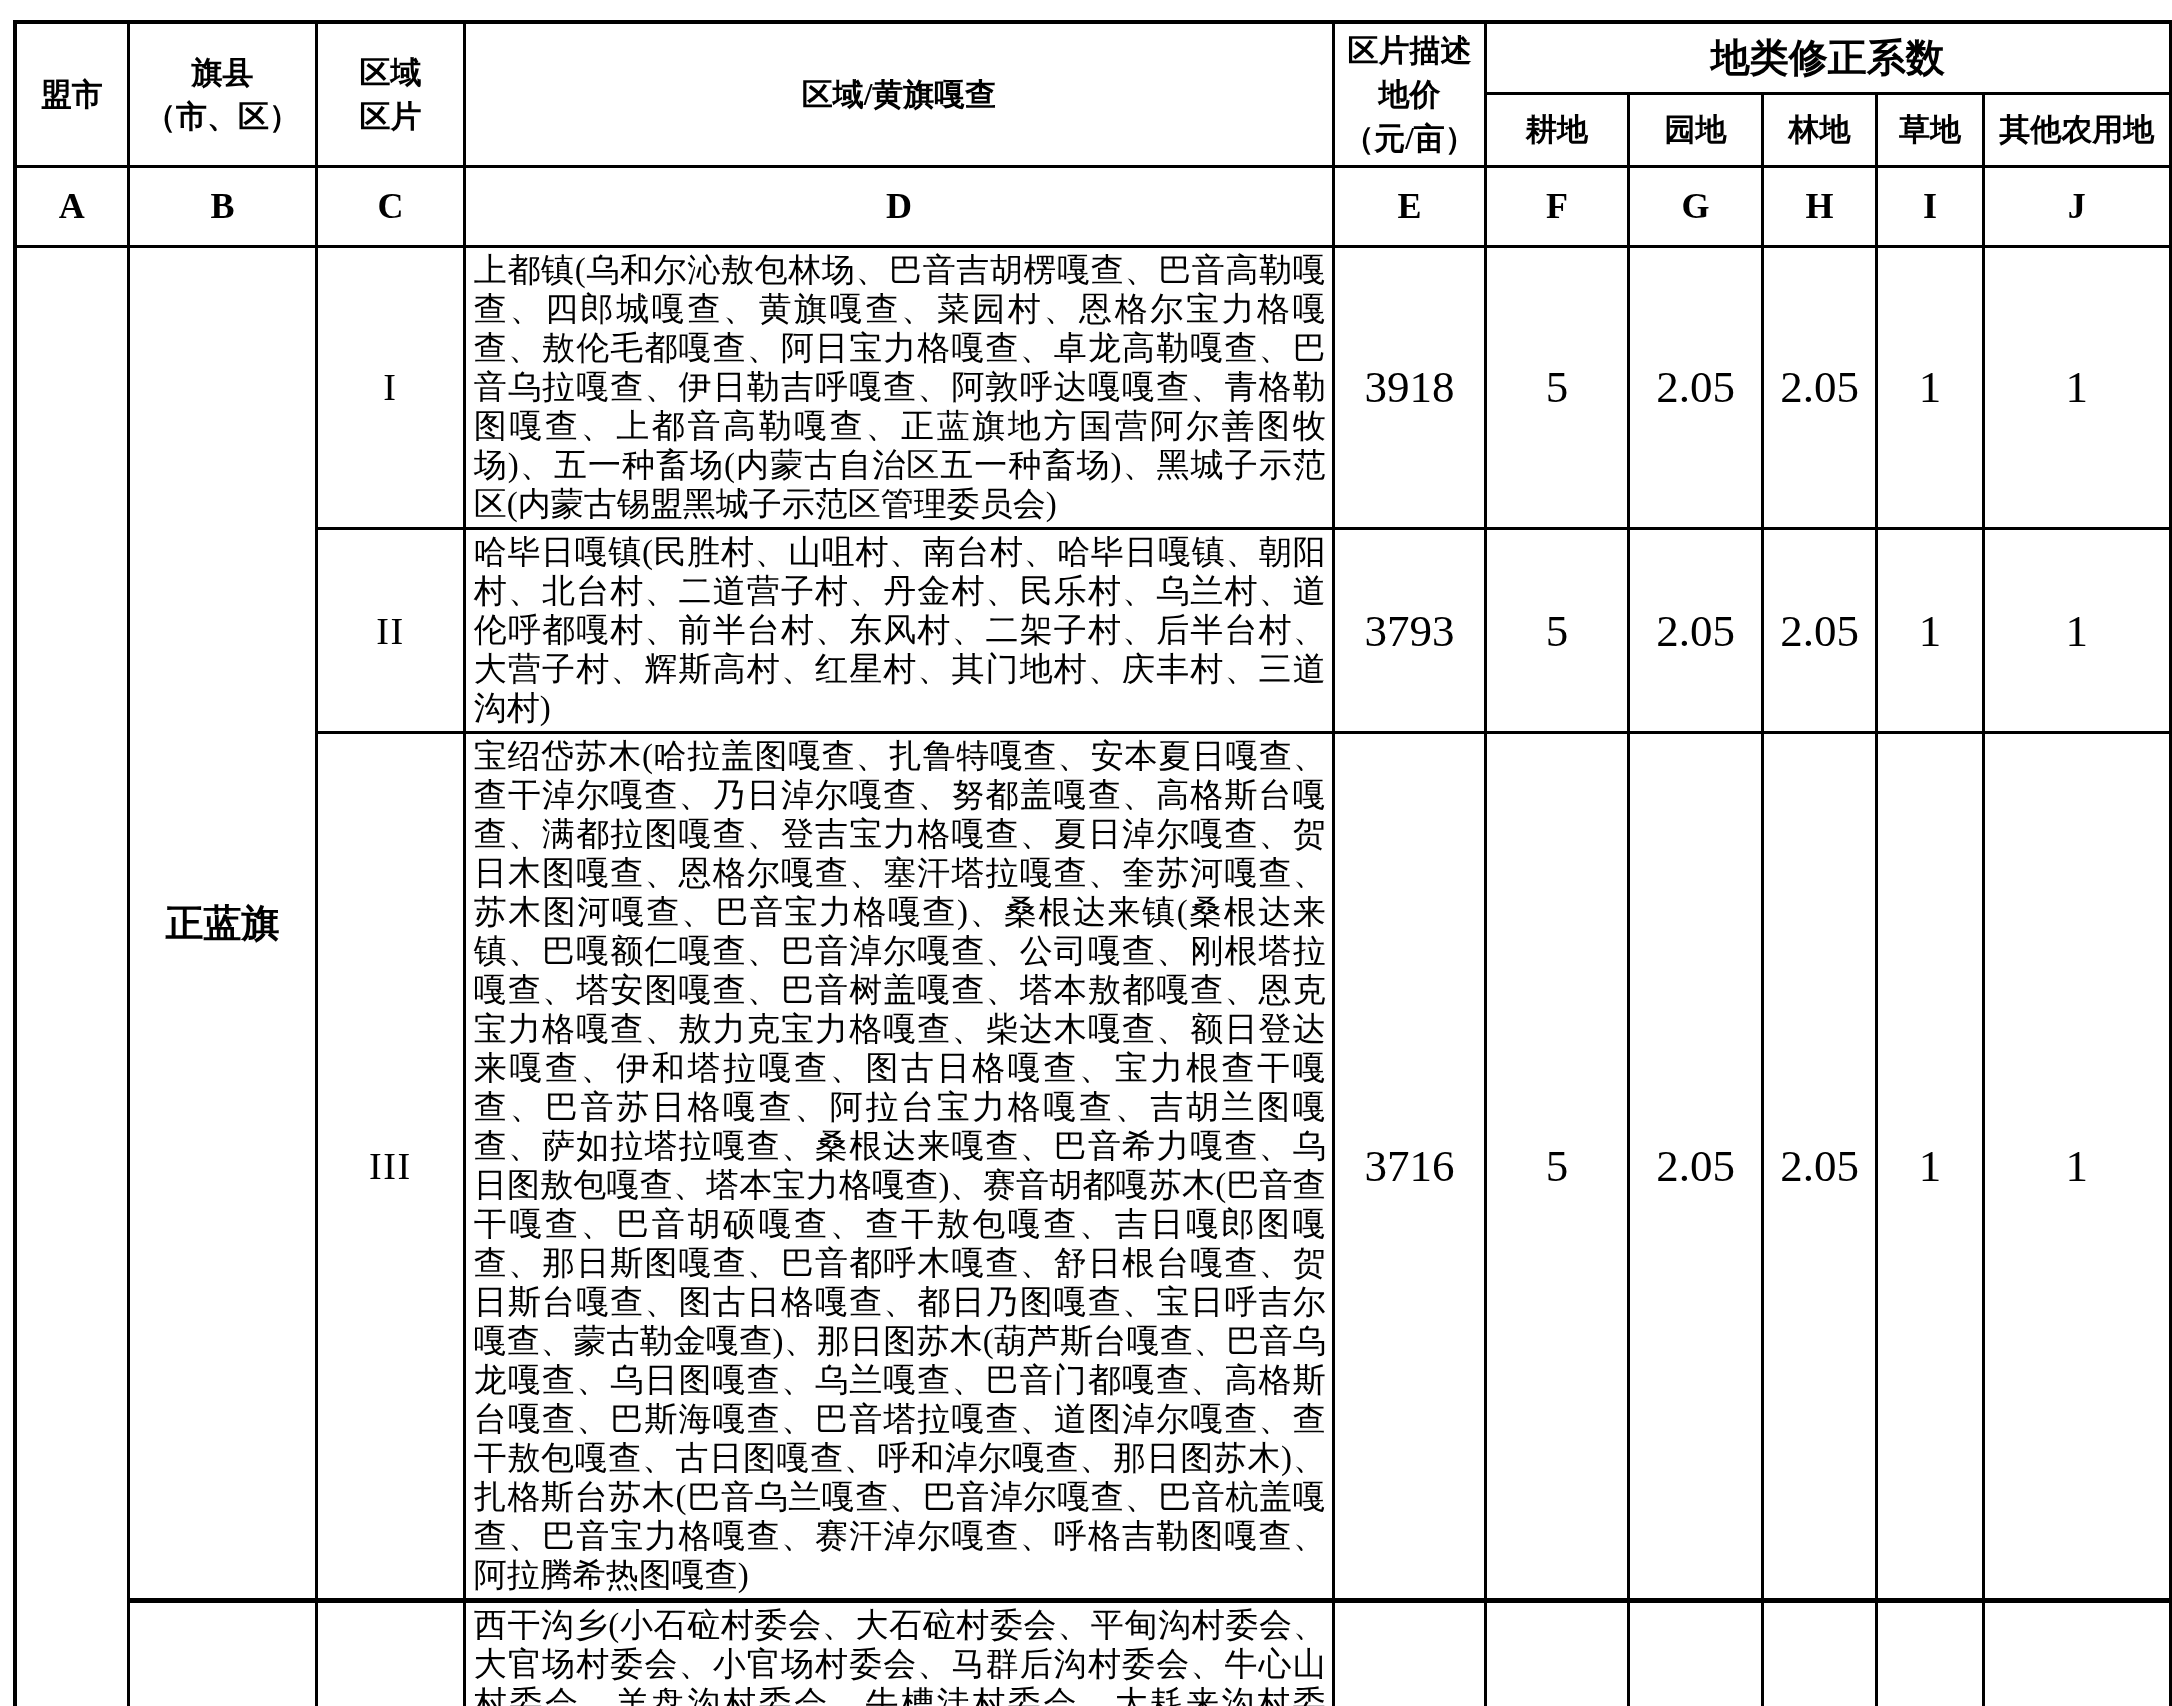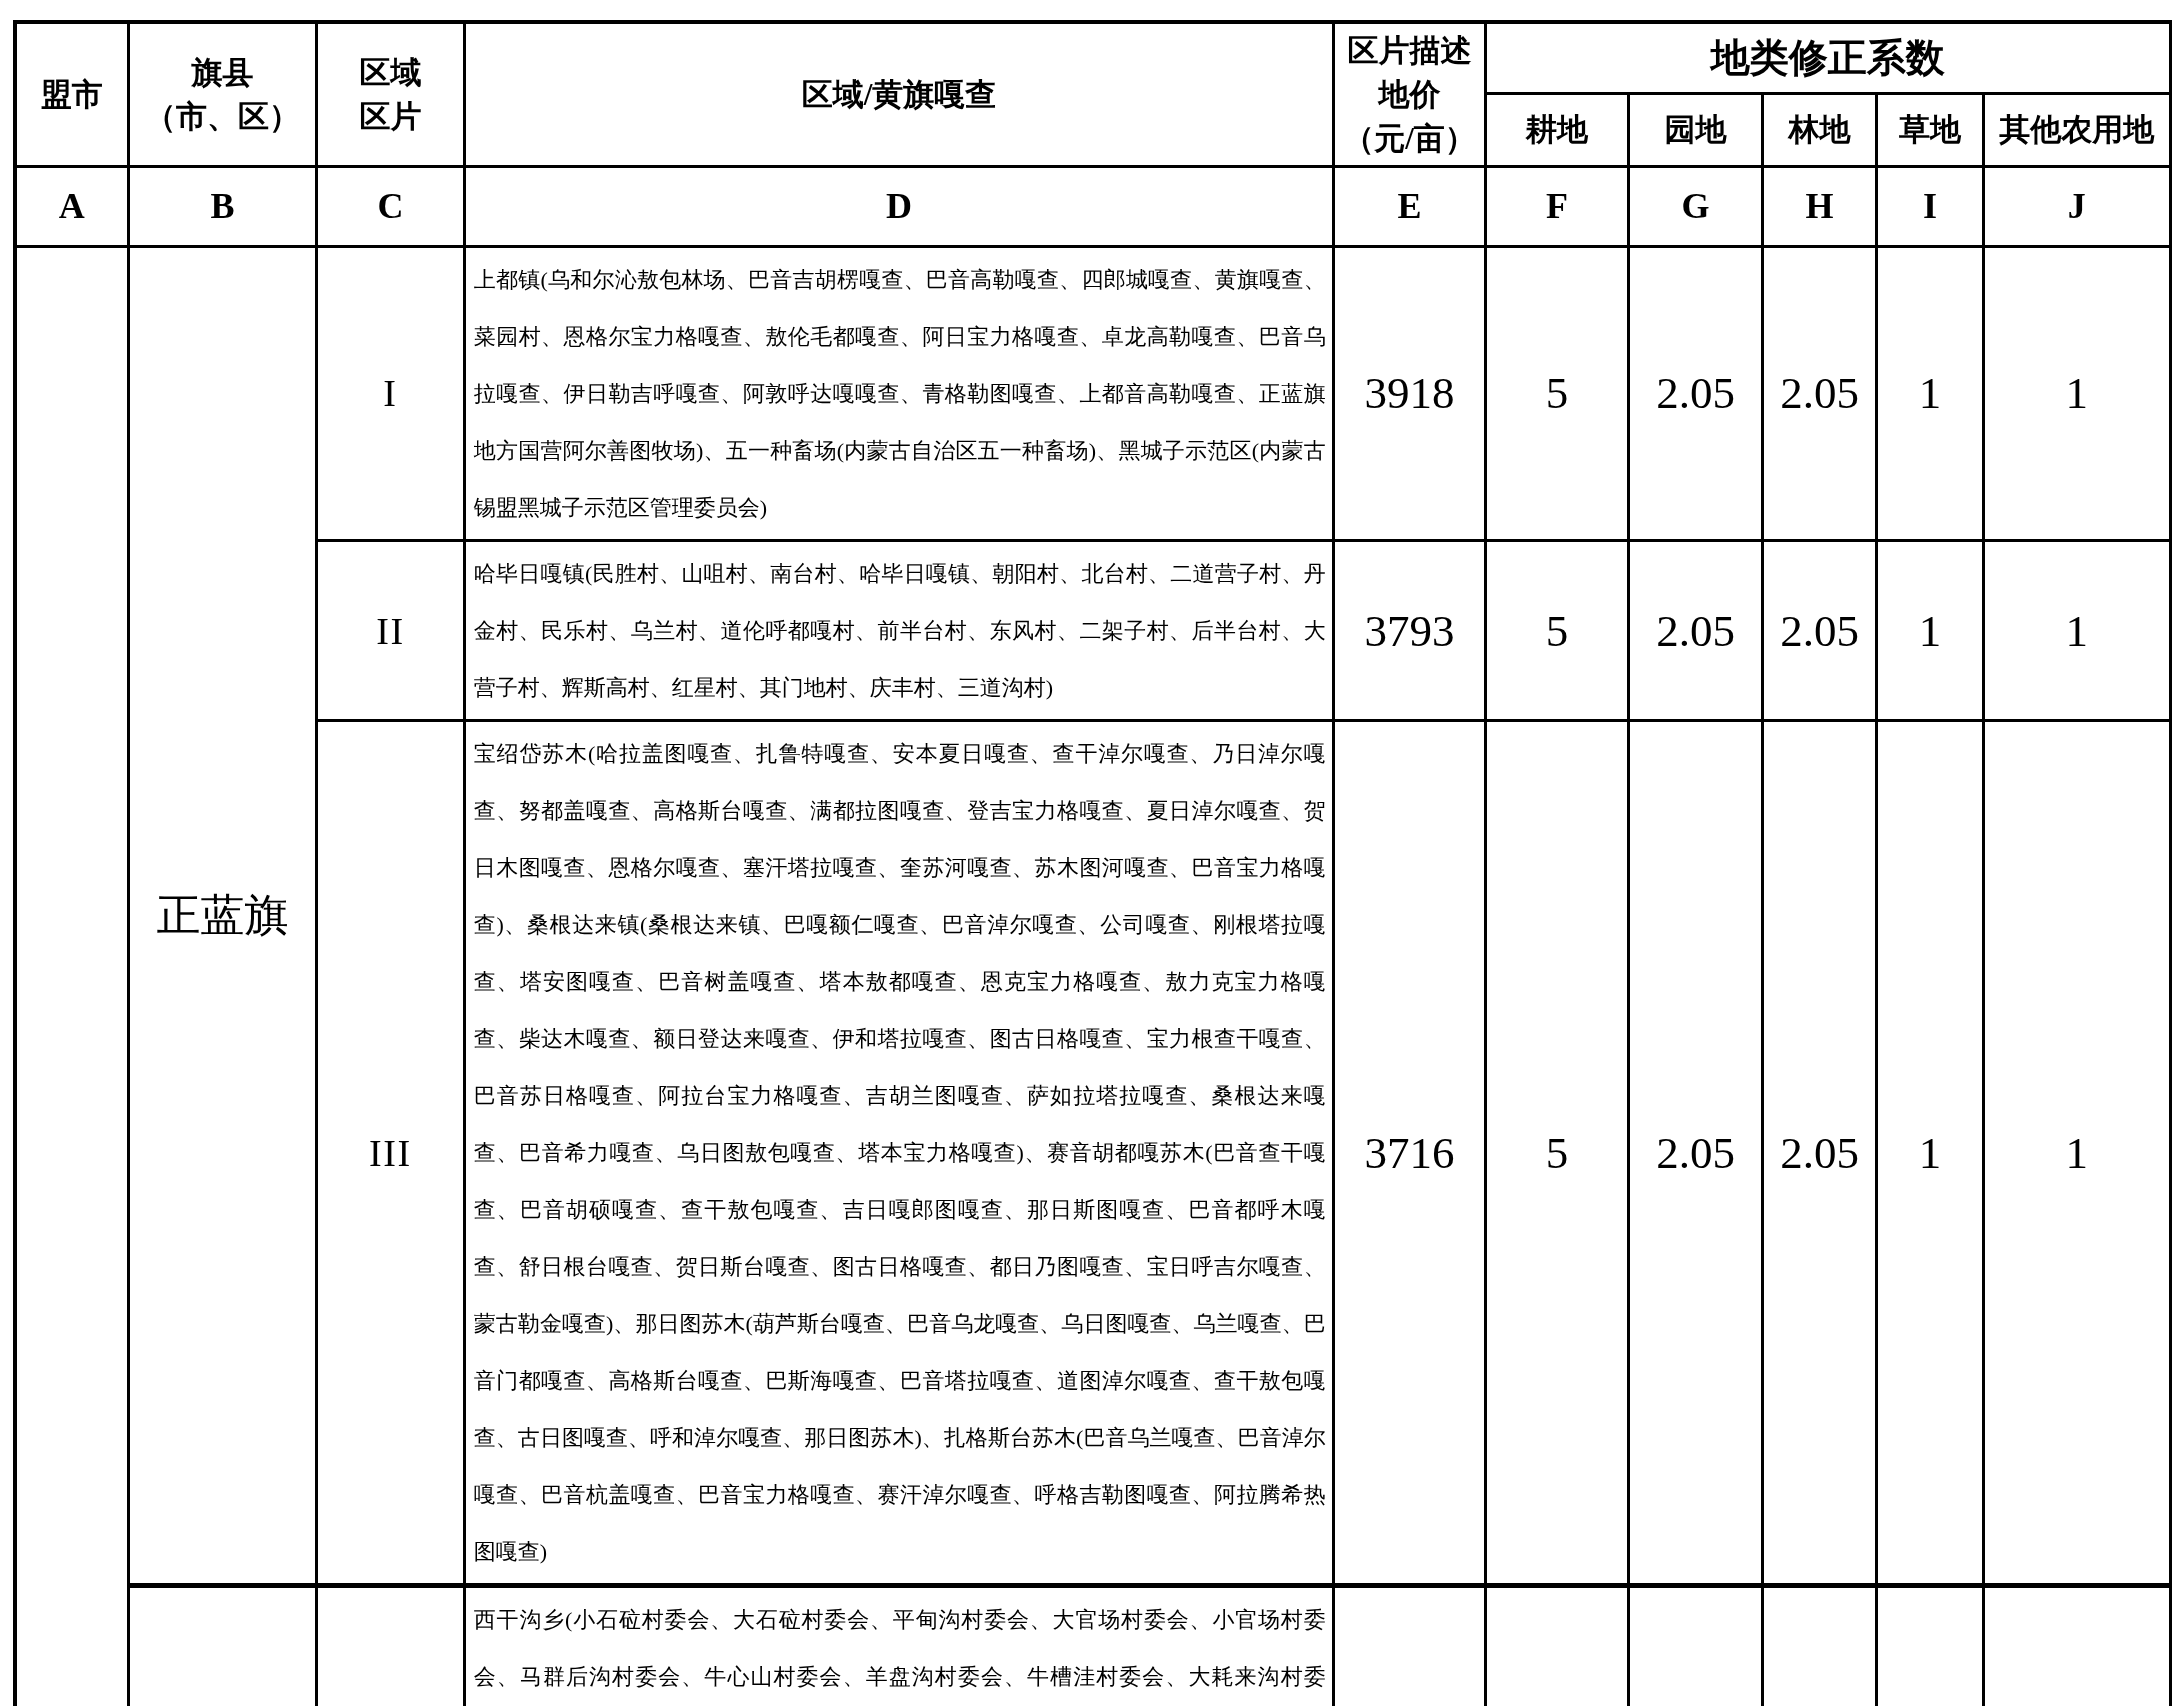--- a/index.html
+++ b/index.html
@@ -45,22 +45,22 @@
     font-size: 38px;
     font-weight: 400;
     letter-spacing: 1.6px;
   }
   .num { font-size: 45px; }
   td.desc {
     text-align: justify;
     text-justify: inter-ideograph;
     vertical-align: middle;
     padding: 3.1px 6.3px 3.1px 7.8px;
-    font-size: 22px;
-    line-height: 57px;
+    font-size: 33px;
+    line-height: 39px;
     word-break: break-all;
   }
 </style>
 </head>
 <body>
 
 <div class="page">
   <table class="landtable">
     <colgroup>
       <col style="width:114px">
@@ -111,21 +111,21 @@
       <td class="letter">E</td>
       <td class="letter">F</td>
       <td class="letter">G</td>
       <td class="letter">H</td>
       <td class="letter">I</td>
       <td class="letter">J</td>
     </tr>
 
     <tr style="height:256px;">
       <td rowspan="4"></td>
-      <td class="head sepb" rowspan="3" style="font-weight:400;font-size:44px;">正蓝旗</td>
+      <td class="head sepb" rowspan="3" style="font-weight:700;font-size:38px;">正蓝旗</td>
       <td class="zone">I</td>
       <td class="desc">上都镇(乌和尔沁敖包林场、巴音吉胡楞嘎查、巴音高勒嘎查、四郎城嘎查、黄旗嘎查、菜园村、恩格尔宝力格嘎查、敖伦毛都嘎查、阿日宝力格嘎查、卓龙高勒嘎查、巴音乌拉嘎查、伊日勒吉呼嘎查、阿敦呼达嘎嘎查、青格勒图嘎查、上都音高勒嘎查、正蓝旗地方国营阿尔善图牧场)、五一种畜场(内蒙古自治区五一种畜场)、黑城子示范区(内蒙古锡盟黑城子示范区管理委员会)</td>
       <td class="num">3918</td>
       <td class="num">5</td>
       <td class="num">2.05</td>
       <td class="num">2.05</td>
       <td class="num">1</td>
       <td class="num">1</td>
     </tr>
 

